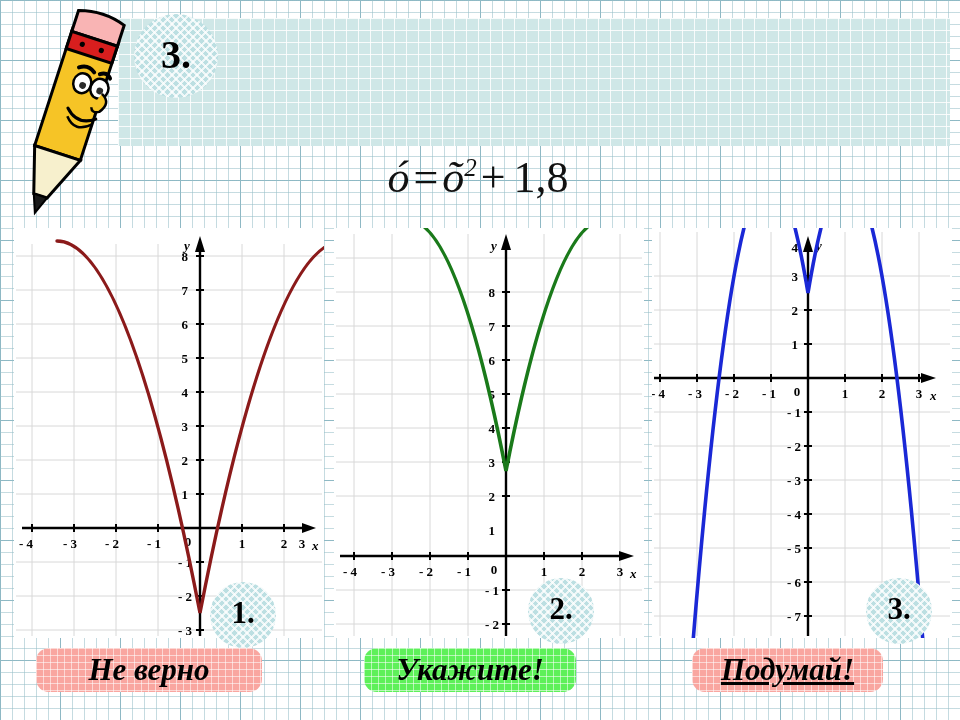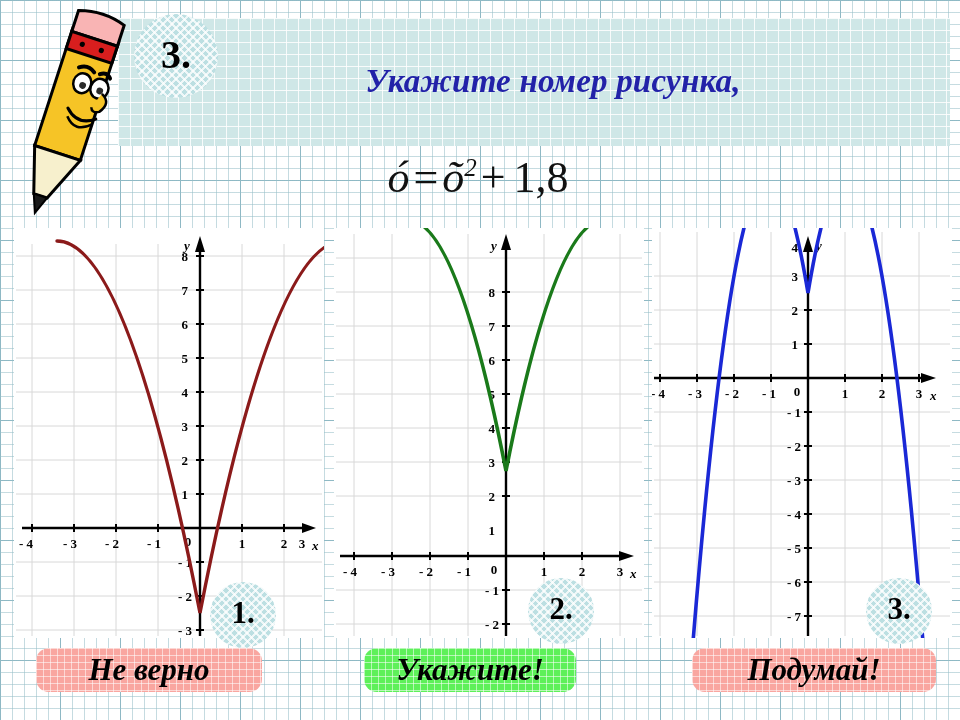--- a/index.html
+++ b/index.html
@@ -84,35 +84,34 @@
   }
   .fb-green{
     background-color:#5ef05a;
     background-image:
       linear-gradient(to right, rgba(255,255,255,.55) 1px, transparent 1px),
       linear-gradient(to bottom, rgba(255,255,255,.55) 1px, transparent 1px);
     background-size:7px 7px,7px 7px;
   }
   #fb-1{left:36px;top:648px;width:226px;}
   #fb-2{left:364px;top:648px;width:212px;}
-  #fb-3{left:692px;top:648px;width:244px;}
+  #fb-3{left:692px;top:648px;width:191px;text-decoration:underline;}
 </style>
 </head>
 <body>
 
 <div id="slide"></div>
 
 <div id="title-band"></div>
 
 <div id="badge-task" class="badge-circle">
   <span>3.</span>
 </div>
 
 <div id="title-text">
-  <div id="title-line1">Укажите номер рисунка,</div>
 </div>
 
 <div id="formula">
   <span>ó</span><span class="op">=</span><span>õ</span><sup>2</sup><span class="op">+</span><span class="op">1,8</span>
 </div>
 
 <svg id="pencil" viewBox="0 0 130 220">
   <g transform="rotate(18 65 110)">
 
     <path d="M44 26 L92 26 L92 150 L44 150 Z" fill="#f6c426" stroke="#000" stroke-width="3"></path>

